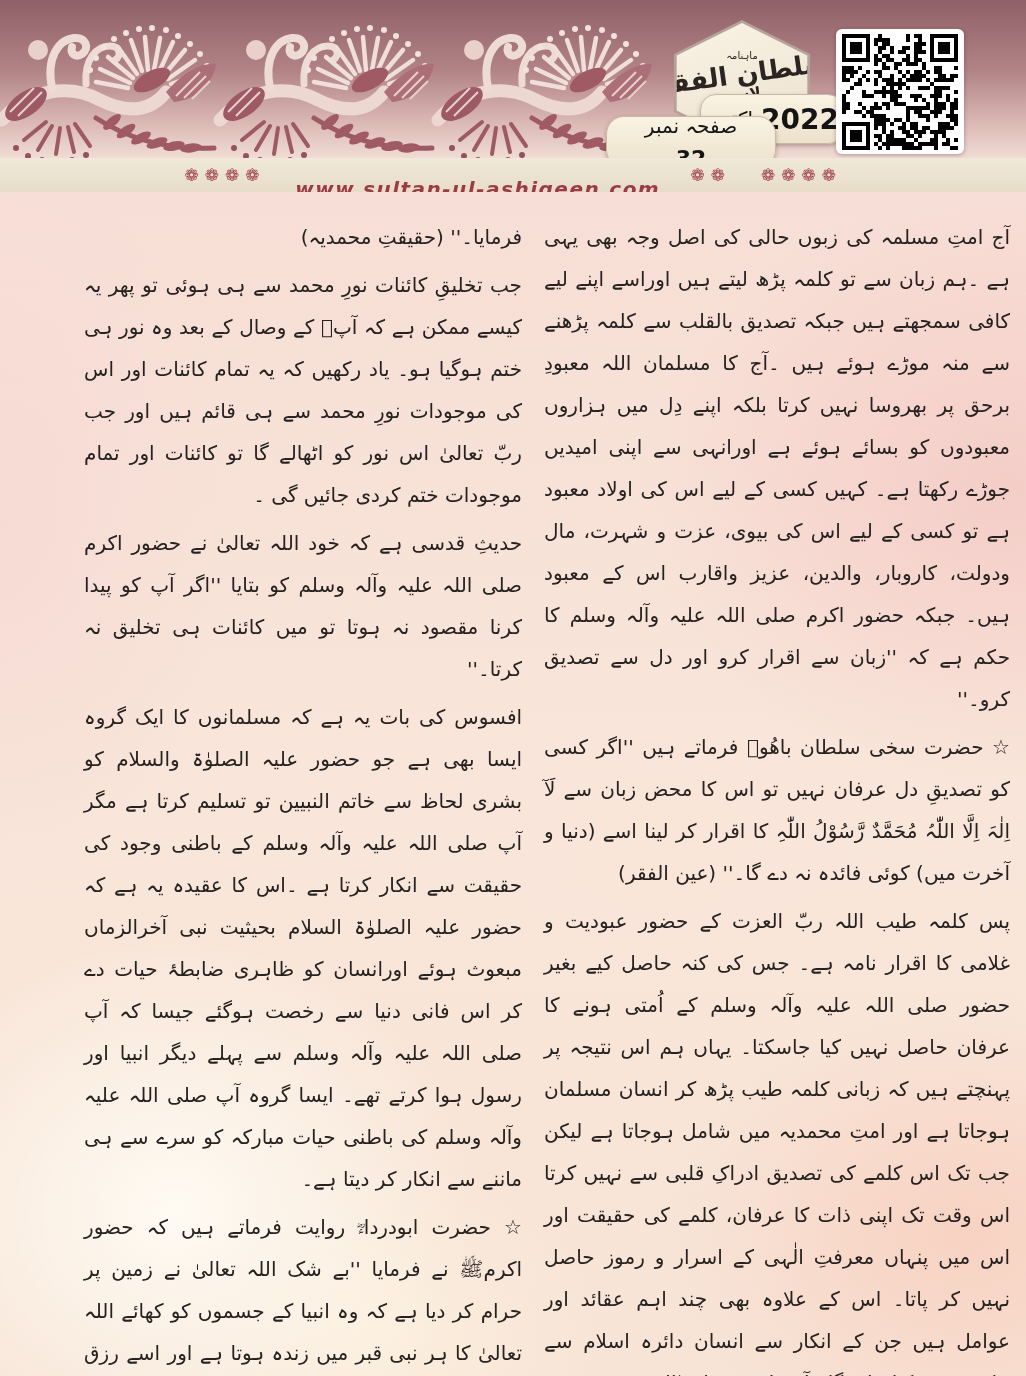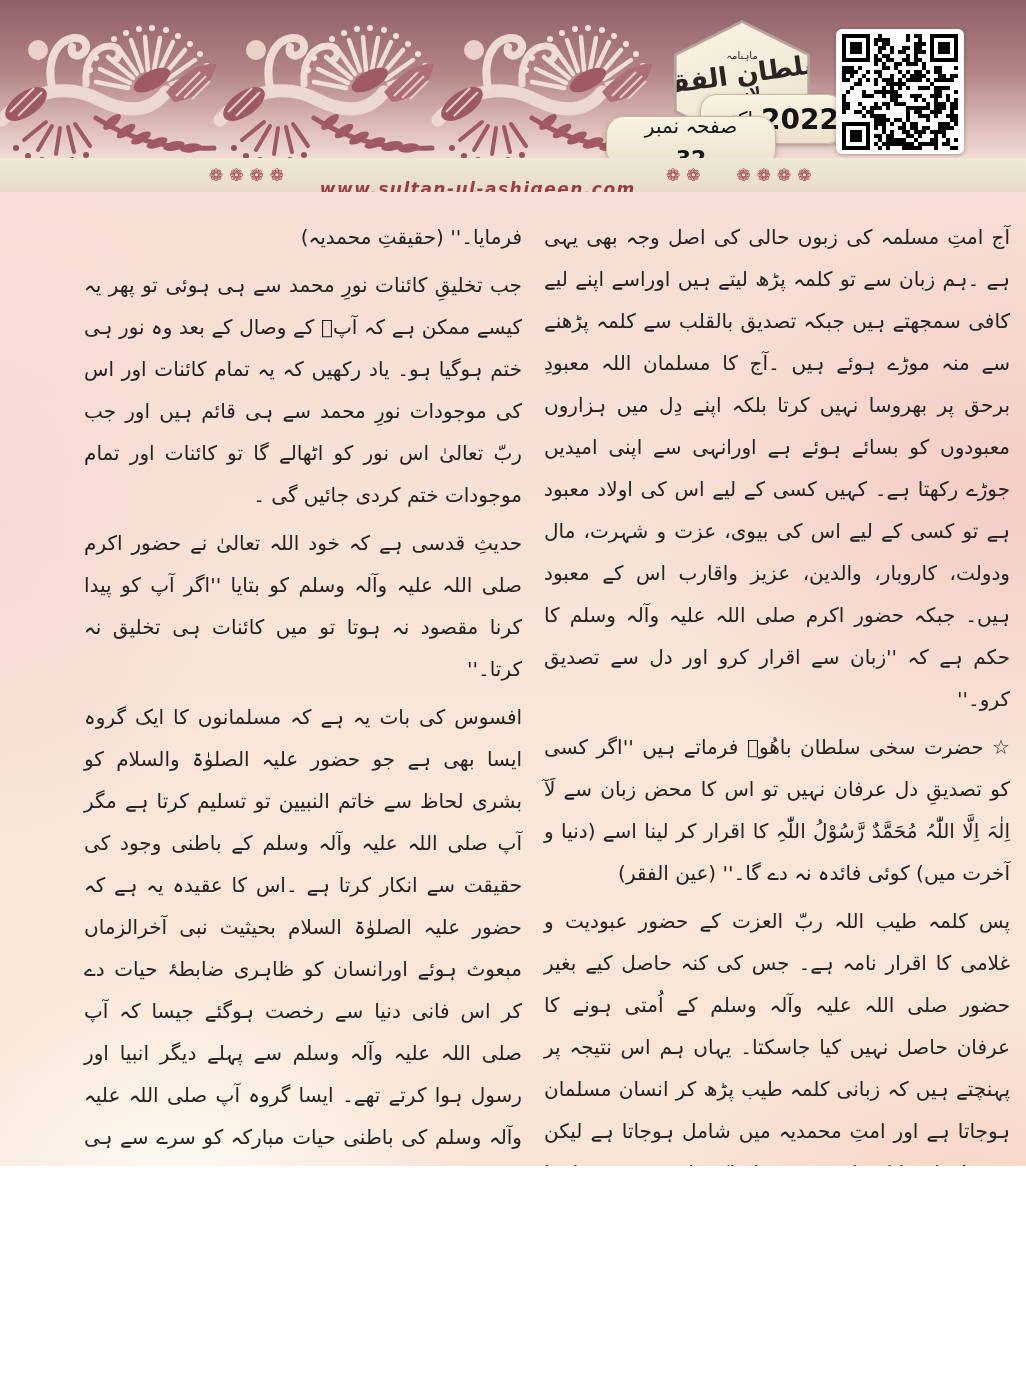--- a/index.html
+++ b/index.html
@@ -1,17 +1,17 @@
 <!DOCTYPE html>
 <html lang="ur"><head>
 <meta charset="utf-8">
 <style>
   html,body{margin:0;padding:0;}
   body{font-family:"DejaVu Sans",sans-serif;}
-  .page{position:relative;width:1026px;height:1166px;overflow:hidden;background:#f0abfc;}
+  .page{position:relative;width:1026px;height:1376px;overflow:hidden;background:#f0abfc;}
 
   
   .header{position:absolute;top:0;left:0;width:1026px;height:158px;}
   .band-svg{position:absolute;top:0;left:0;display:block;}
 
   
   .logo-hex{position:absolute;left:668px;top:20px;width:148px;height:126px;
     clip-path:polygon(50% 0%,96% 27%,96% 73%,50% 100%,4% 73%,4% 27%);
     background:#b5a29b;display:flex;align-items:center;justify-content:center;}
   .logo-hex-inner{width:142px;height:120px;
@@ -35,21 +35,21 @@
   .page-badge .num{font-size:22px;}
 
   .qr-box{position:absolute;left:836px;top:29px;width:128px;height:125px;background:#fff;
     border-radius:6px;box-shadow:0 1px 4px rgba(80,40,40,.4);display:flex;align-items:center;justify-content:center;}
   .qr-box svg{width:116px;height:116px;display:block;}
 
   
   .url-band{position:absolute;top:158px;left:0;width:1026px;height:34px;
     background:linear-gradient(180deg,#f0e9d9,#e7dcc8);display:flex;align-items:center;
     justify-content:center;gap:30px;}
-  .url{color:#9c3b44;font-weight:bold;font-style:italic;font-size:17px;letter-spacing:1.5px;text-decoration:none;margin-top:27px;}
+  .url{color:#9c3b44;font-weight:bold;font-style:italic;font-size:20px;letter-spacing:1.5px;text-decoration:none;margin-top:27px;}
   .orn{color:#a2454d;font-size:17px;letter-spacing:6px;line-height:1;}
 
   
   .page-body{position:absolute;top:192px;left:0;width:1026px;height:1184px;
     background:
       radial-gradient(ellipse 430px 390px at 17% 86%, rgba(255,252,244,.95), rgba(255,252,244,0) 70%),
       radial-gradient(ellipse 300px 260px at 38% 97%, rgba(252,240,222,.85), rgba(252,240,222,0) 70%),
       radial-gradient(ellipse 520px 420px at 98% 25%, rgba(243,198,194,.75), rgba(243,198,194,0) 70%),
       radial-gradient(ellipse 420px 330px at 94% 88%, rgba(248,205,188,.8), rgba(248,205,188,0) 70%),
       radial-gradient(ellipse 320px 520px at 0% 28%, rgba(246,215,211,.7), rgba(246,215,211,0) 70%),

